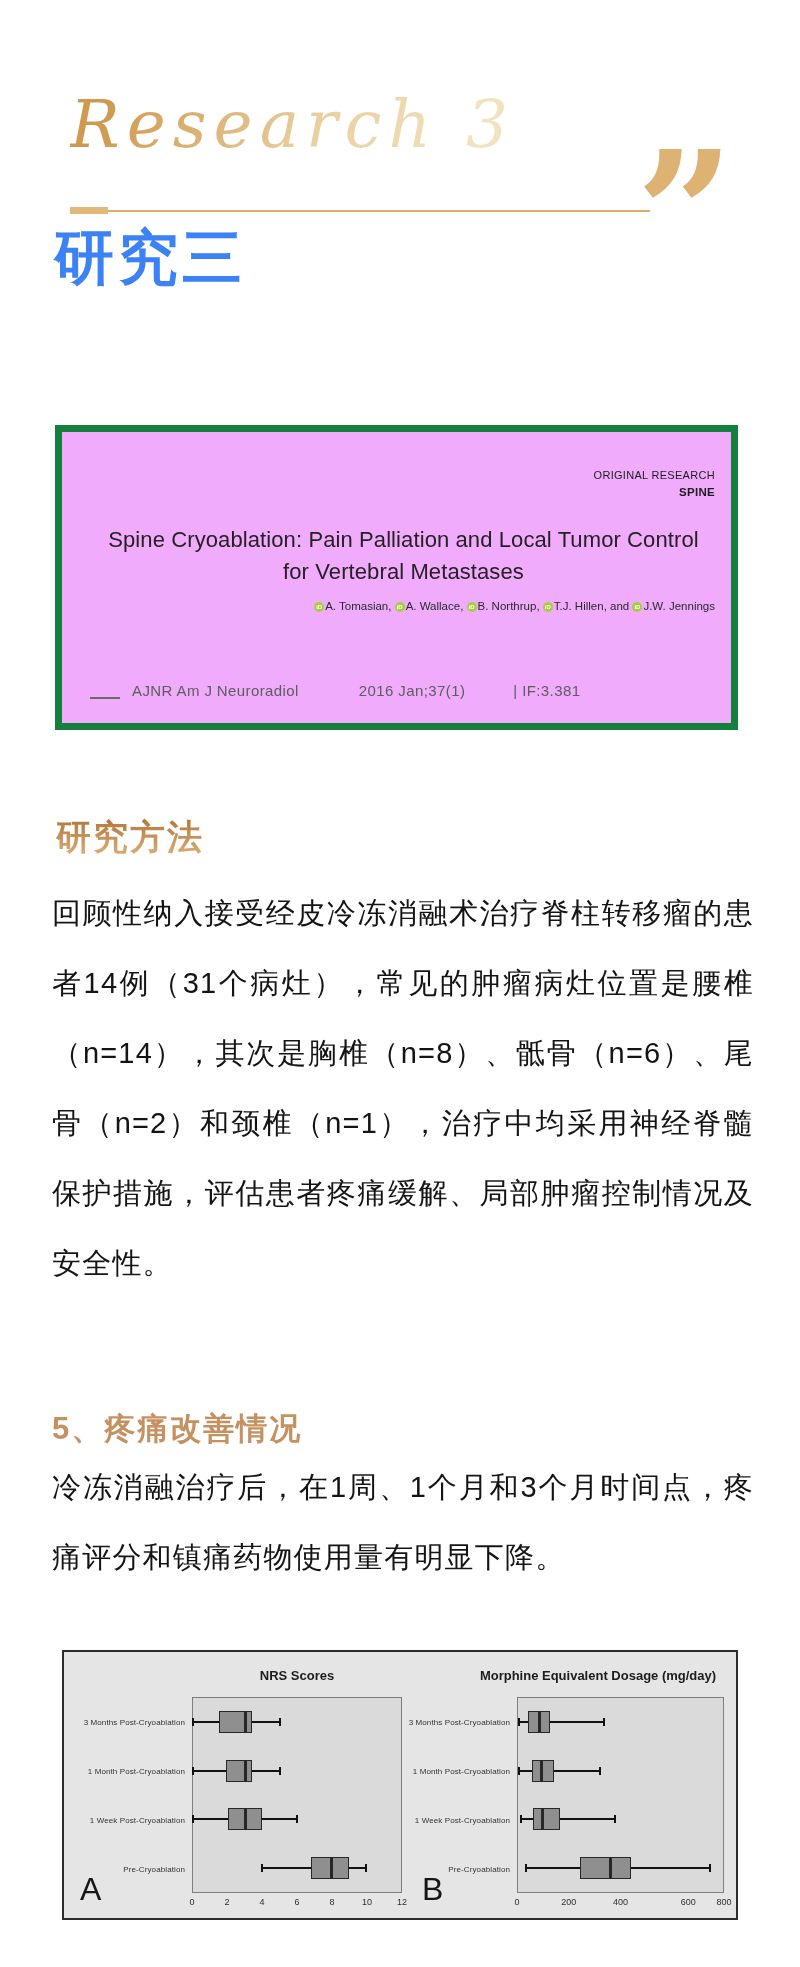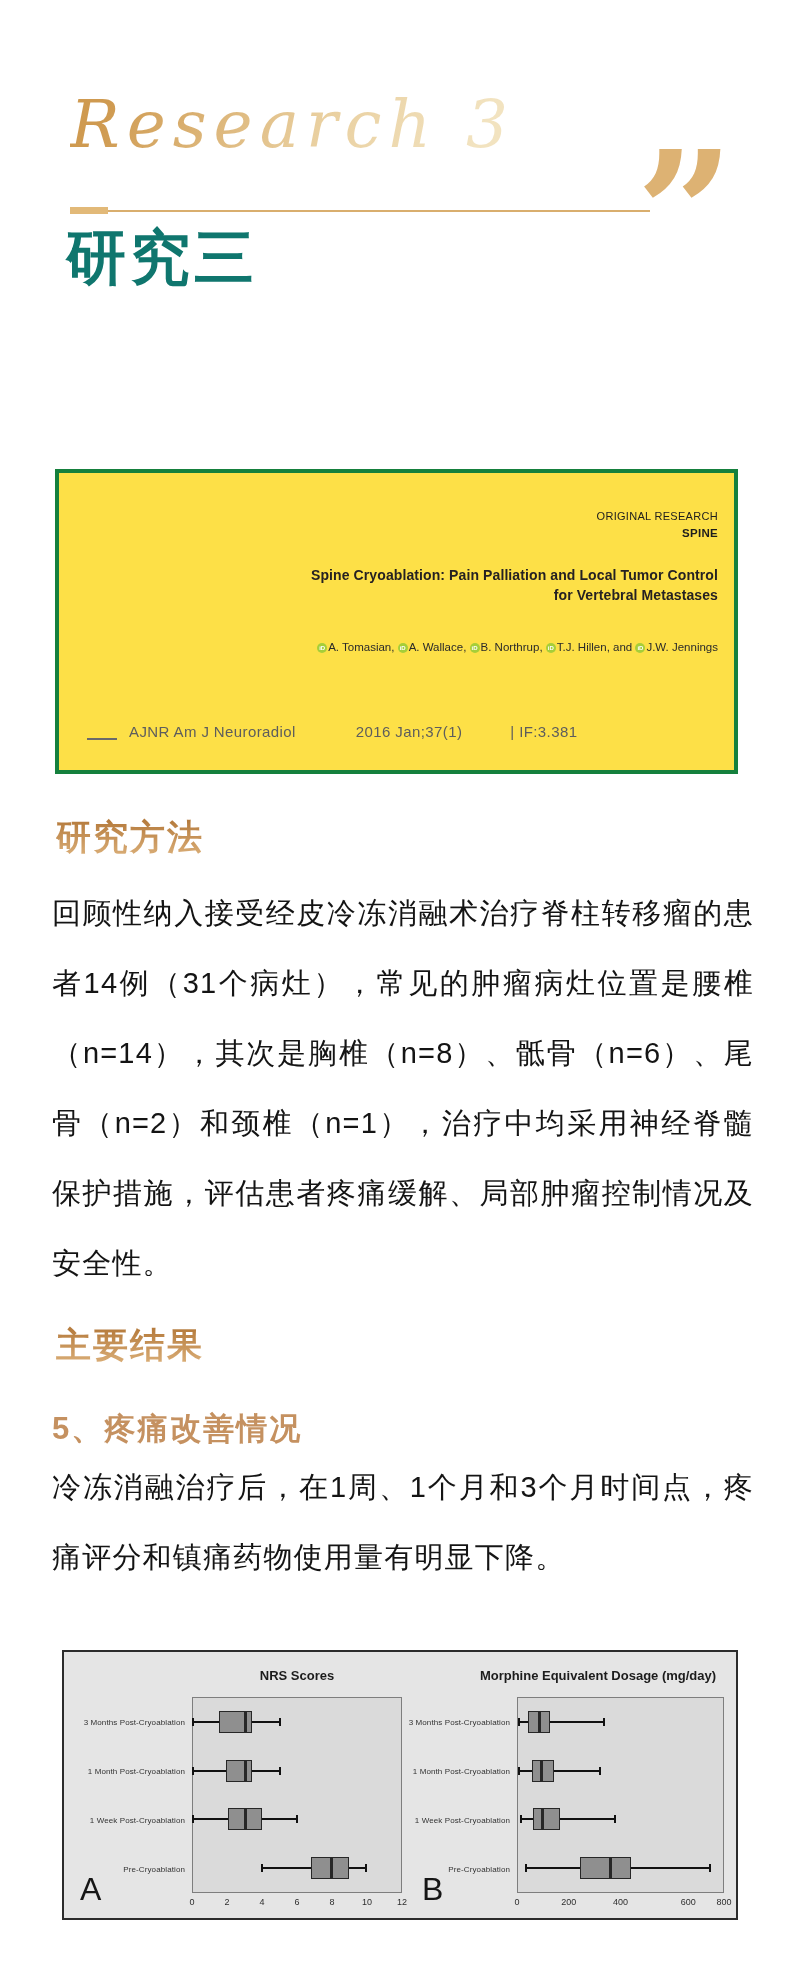--- a/index.html
+++ b/index.html
@@ -10,30 +10,30 @@
   .eyebrow{position:absolute;left:70px;top:86px;font-family:"DejaVu Serif","Liberation Serif",serif;
     font-style:italic;font-size:66px;letter-spacing:7px;font-weight:400;
     background:linear-gradient(115deg,#cf9a50 10%,#e9cf9f 55%,#f2e3c0 90%);
     -webkit-background-clip:text;background-clip:text;color:transparent;}
   .divider{position:absolute;left:70px;top:207px;width:580px;display:flex;align-items:center;}
   .divider .tick{width:38px;height:7px;background:#e2b978;}
   .divider .line{flex:1;height:2px;background:#d9ae6e;}
   .big-quote{position:absolute;left:636px;top:128px;font-family:"DejaVu Serif","Liberation Serif",serif;
     font-weight:bold;font-size:170px;line-height:1;color:#ddb273;letter-spacing:-6px;}
   .page-title{position:absolute;left:54px;top:218px;font-family:"Liberation Serif","DejaVu Serif",serif;
-    font-size:60px;font-weight:bold;color:#0f766e;letter-spacing:4px;margin-left:12px;}
+    font-size:60px;font-weight:bold;color:#3b82f6;letter-spacing:4px;}
 
   
   .paper-card{position:absolute;left:55px;top:425px;width:683px;height:305px;
-    border:4px solid #15803d;background:#fde047;box-sizing:border-box;margin-top:44px;}
+    border:7px solid #15803d;background:#f0abfc;box-sizing:border-box;}
   .pc-journal{position:absolute;top:36px;right:16px;text-align:right;color:#1d1d1d;
     font-size:11px;letter-spacing:.3px;line-height:1.45;}
   .pc-journal .l2{font-weight:bold;font-size:11.5px;}
-  .pc-title{position:absolute;top:92px;left:30px;right:16px;text-align:right;
-    font-size:14px;font-weight:bold;color:#252122;line-height:1.45;letter-spacing:.1px;}
+  .pc-title{position:absolute;top:92px;left:30px;right:16px;text-align:center;
+    font-size:22px;font-weight:normal;color:#252122;line-height:1.45;letter-spacing:.1px;}
   .pc-authors{position:absolute;top:168px;right:16px;text-align:right;font-size:11.5px;color:#2a2a2a;}
   .pc-authors .author{white-space:nowrap;}
   .orcid{display:inline-block;width:10px;height:10px;border-radius:50%;background:#a6ce39;
     color:#fff;font-size:6px;line-height:10px;text-align:center;vertical-align:1px;margin-right:1px;
     font-weight:bold;}
   .pc-cite{position:absolute;top:250px;left:28px;display:flex;align-items:flex-end;
     font-size:15px;color:#5d5d5d;letter-spacing:.4px;}
   .pc-cite .dash{display:inline-block;width:30px;height:2px;background:#6a6a6a;margin-right:12px;}
   .pc-cite .seg{margin-right:0;}
   .pc-cite .gap1{width:60px;}
@@ -113,21 +113,20 @@
       <span class="gap1"></span>
       <span class="seg">2016 Jan;37(1)</span>
       <span class="gap2"></span>
       <span class="seg">| IF:3.381</span>
     </div>
   </div>
 
   <div class="gold-h methods-h">研究方法</div>
   <div class="body-par methods-body">回顾性纳入接受经皮冷冻消融术治疗脊柱转移瘤的患者14例（31个病灶），常见的肿瘤病灶位置是腰椎（n=14），其次是胸椎（n=8）、骶骨（n=6）、尾骨（n=2）和颈椎（n=1），治疗中均采用神经脊髓保护措施，评估患者疼痛缓解、局部肿瘤控制情况及安全性。</div>
 
-  <div class="gold-h results-h">主要结果</div>
   <div class="sub-h">5、疼痛改善情况</div>
   <div class="body-par sub-body">冷冻消融治疗后，在1周、1个月和3个月时间点，疼痛评分和镇痛药物使用量有明显下降。</div>
 
   <div class="figure-card">
     <div class="panel panel-a">
       <div class="panel-title">NRS Scores</div>
       <div class="plot-wrap">
         <div class="labels-col">
             <div class="cat-label" style="top: 12.5%;">3 Months Post-Cryoablation</div>
             <div class="cat-label" style="top: 37.5%;">1 Month Post-Cryoablation</div>

